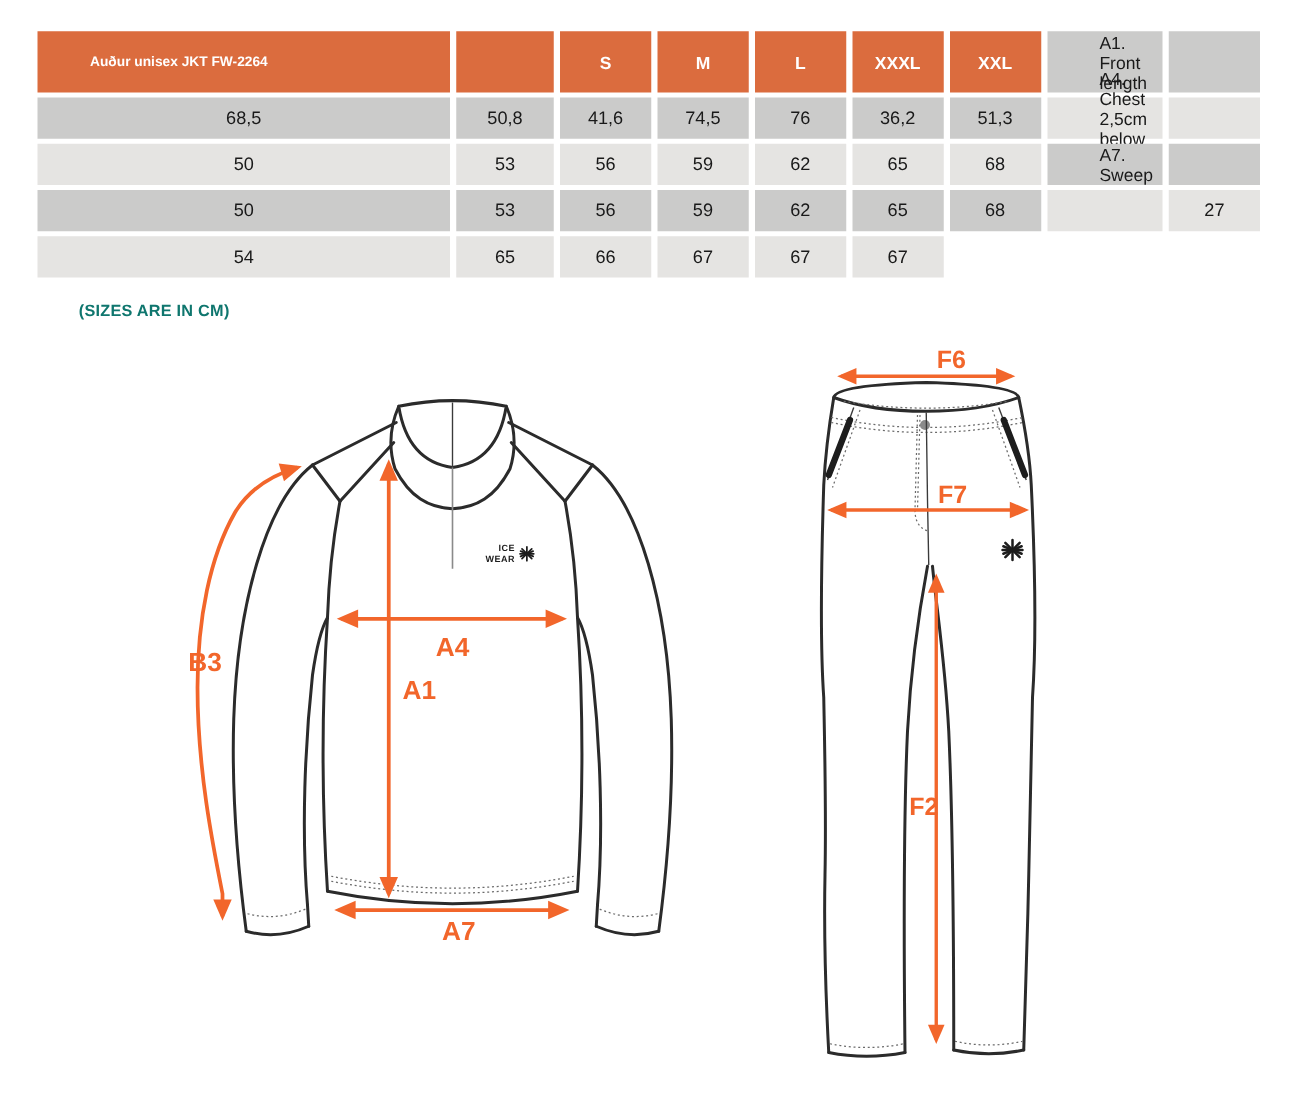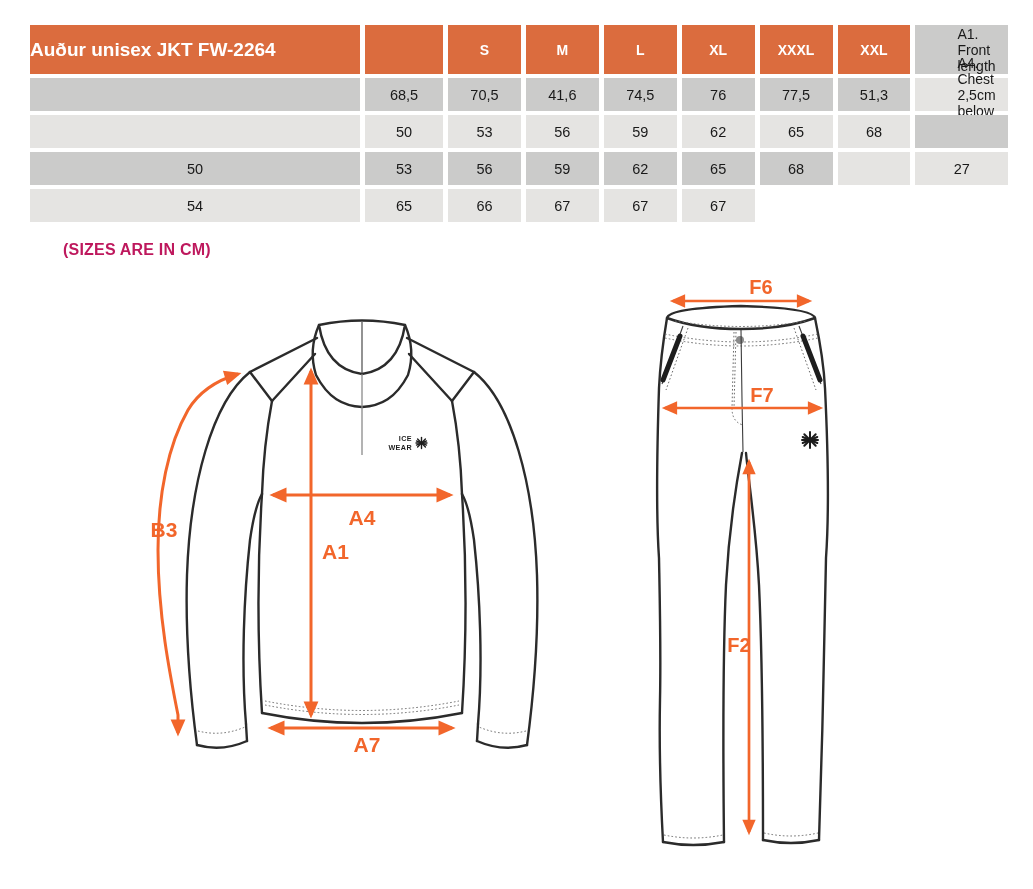--- a/index.html
+++ b/index.html
@@ -11,29 +11,29 @@
   .size-table{
     position:absolute;left:30px;top:25px;width:978px;
     display:grid;
     grid-template-columns:330px 78px repeat(7,1fr);
     grid-template-rows:49px 33px 33px 33px 33px;
     column-gap:5px;row-gap:4px;
   }
   .cell{display:flex;align-items:center;justify-content:center;
         font-size:14px;color:#191919;}
   .cell.head{background:#DB6C3E;color:#ffffff;font-weight:bold;}
-  .cell.title{justify-content:flex-start;font-size:19px;}
+  .cell.title{justify-content:flex-start;padding-left:42px;font-size:11px;}
   .cell.label{justify-content:flex-start;padding-left:42px;font-size:14px;}
   .row-dark{background:#CBCBCA;}
   .row-light{background:#E5E4E2;}
   .cell.value{font-size:14.5px;}
 
   .units-note{
     position:absolute;left:63px;top:241px;
-    font-size:16px;font-weight:600;letter-spacing:.2px;color:#be185d;
+    font-size:13px;font-weight:600;letter-spacing:.2px;color:#0f766e;
   }
 
   
   .jacket-svg{position:absolute;left:140px;top:295px;}
   .pants-svg{position:absolute;left:635px;top:280px;}
   .garm{fill:none;stroke:#2B2B2B;stroke-width:2.4;stroke-linecap:round;stroke-linejoin:round;}
   .garm-thin{fill:none;stroke:#3a3a3a;stroke-width:1.1;}
   .stitch{fill:none;stroke:#6b6b6b;stroke-width:1;stroke-dasharray:1.6,2.2;}
   .arrow{fill:none;stroke:#F2662B;stroke-width:3;}
   .arrow-p{fill:none;stroke:#F2662B;stroke-width:2.7;}
@@ -49,44 +49,44 @@
 
 <div class="page">
 
   <div class="size-table">
 
     <div class="cell head title">Auður unisex JKT FW-2264</div>
     <div class="cell head"></div>
     <div class="cell head">S</div>
     <div class="cell head">M</div>
     <div class="cell head">L</div>
-    <div class="cell head">XL</div>
     <div class="cell head">XXXL</div>
     <div class="cell head">XXL</div>
 
     <div class="cell label row-dark">A1. Front length</div>
     <div class="cell row-dark"></div>
     <div class="cell value row-dark">68,5</div>
-    <div class="cell value row-dark">70,5</div>
+    <div class="cell value row-dark">50,8</div>
     <div class="cell value row-dark">41,6</div>
     <div class="cell value row-dark">74,5</div>
     <div class="cell value row-dark">76</div>
-    <div class="cell value row-dark">77,5</div>
+    <div class="cell value row-dark">36,2</div>
     <div class="cell value row-dark">51,3</div>
 
     <div class="cell label row-light">A4. Chest 2,5cm below armhole</div>
     <div class="cell row-light"></div>
     <div class="cell value row-light">50</div>
     <div class="cell value row-light">53</div>
     <div class="cell value row-light">56</div>
     <div class="cell value row-light">59</div>
     <div class="cell value row-light">62</div>
     <div class="cell value row-light">65</div>
     <div class="cell value row-light">68</div>
 
+    <div class="cell label row-dark">A7. Sweep</div>
     <div class="cell row-dark"></div>
     <div class="cell value row-dark">50</div>
     <div class="cell value row-dark">53</div>
     <div class="cell value row-dark">56</div>
     <div class="cell value row-dark">59</div>
     <div class="cell value row-dark">62</div>
     <div class="cell value row-dark">65</div>
     <div class="cell value row-dark">68</div>
 
     <div class="cell row-light"></div>

